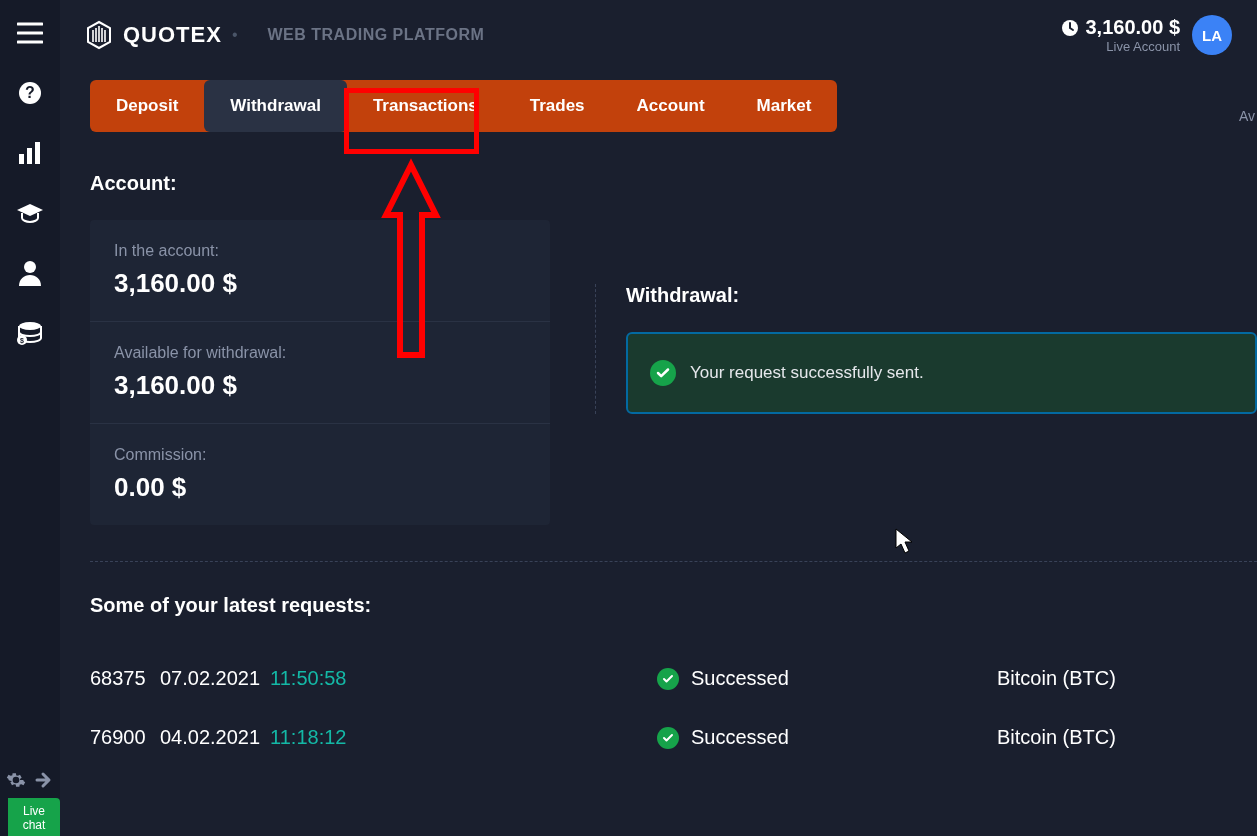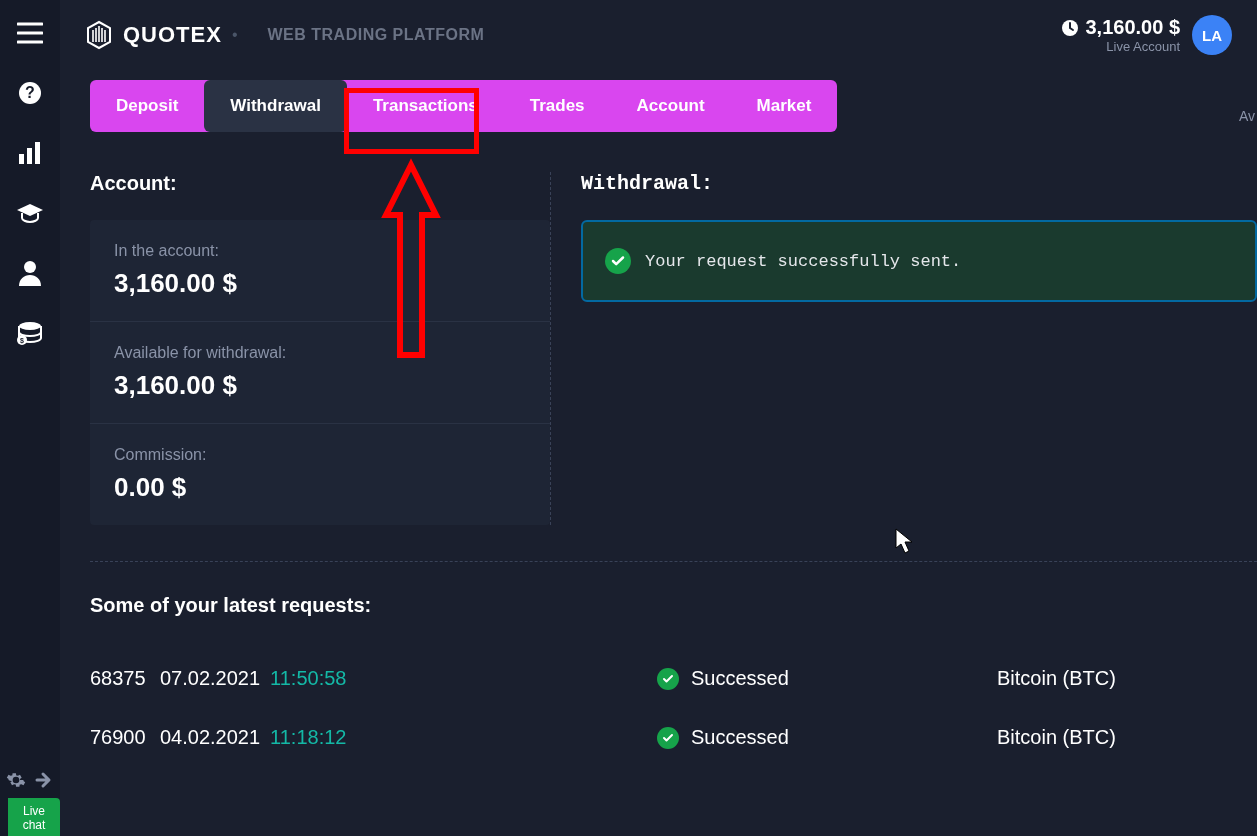--- a/index.html
+++ b/index.html
@@ -115,46 +115,48 @@
   .main {
     position: absolute;
     top: 80px;
     left: 90px;
     right: 0;
     bottom: 0;
     overflow: hidden;
   }
   .tabs {
     display: flex;
-    background: #d946ef;
+    background: #c2410c;
     border-radius: 6px;
     width: fit-content;
     padding: 0;
     justify-content: center;
   }
   .tab {
     padding: 16px 26px;
     font-size: 17px;
     font-weight: 700;
     color: #fff;
     cursor: pointer;
     border-radius: 6px;
   }
   .tab.active {
     background: #2a3244;
   }
   .content-row {
     display: flex;
     margin-top: 40px;
+    gap: 45px;
+    align-items: center;
   }
   .col {
     flex: 0 0 auto;
   }
   .col.left { width: 460px; }
-  .col.right { flex: 1; border-left: 1px dashed #394258; padding-left: 30px; font-family: Liberation Mono, monospace; }
+  .col.right { flex: 1; border-left: 1px dashed #394258; padding-left: 30px; }
   .section-title {
     font-size: 20px;
     font-weight: 700;
     margin-bottom: 25px;
   }
   .info-card {
     background: #1e2535;
     border-radius: 4px;
   }
   .info-row {

